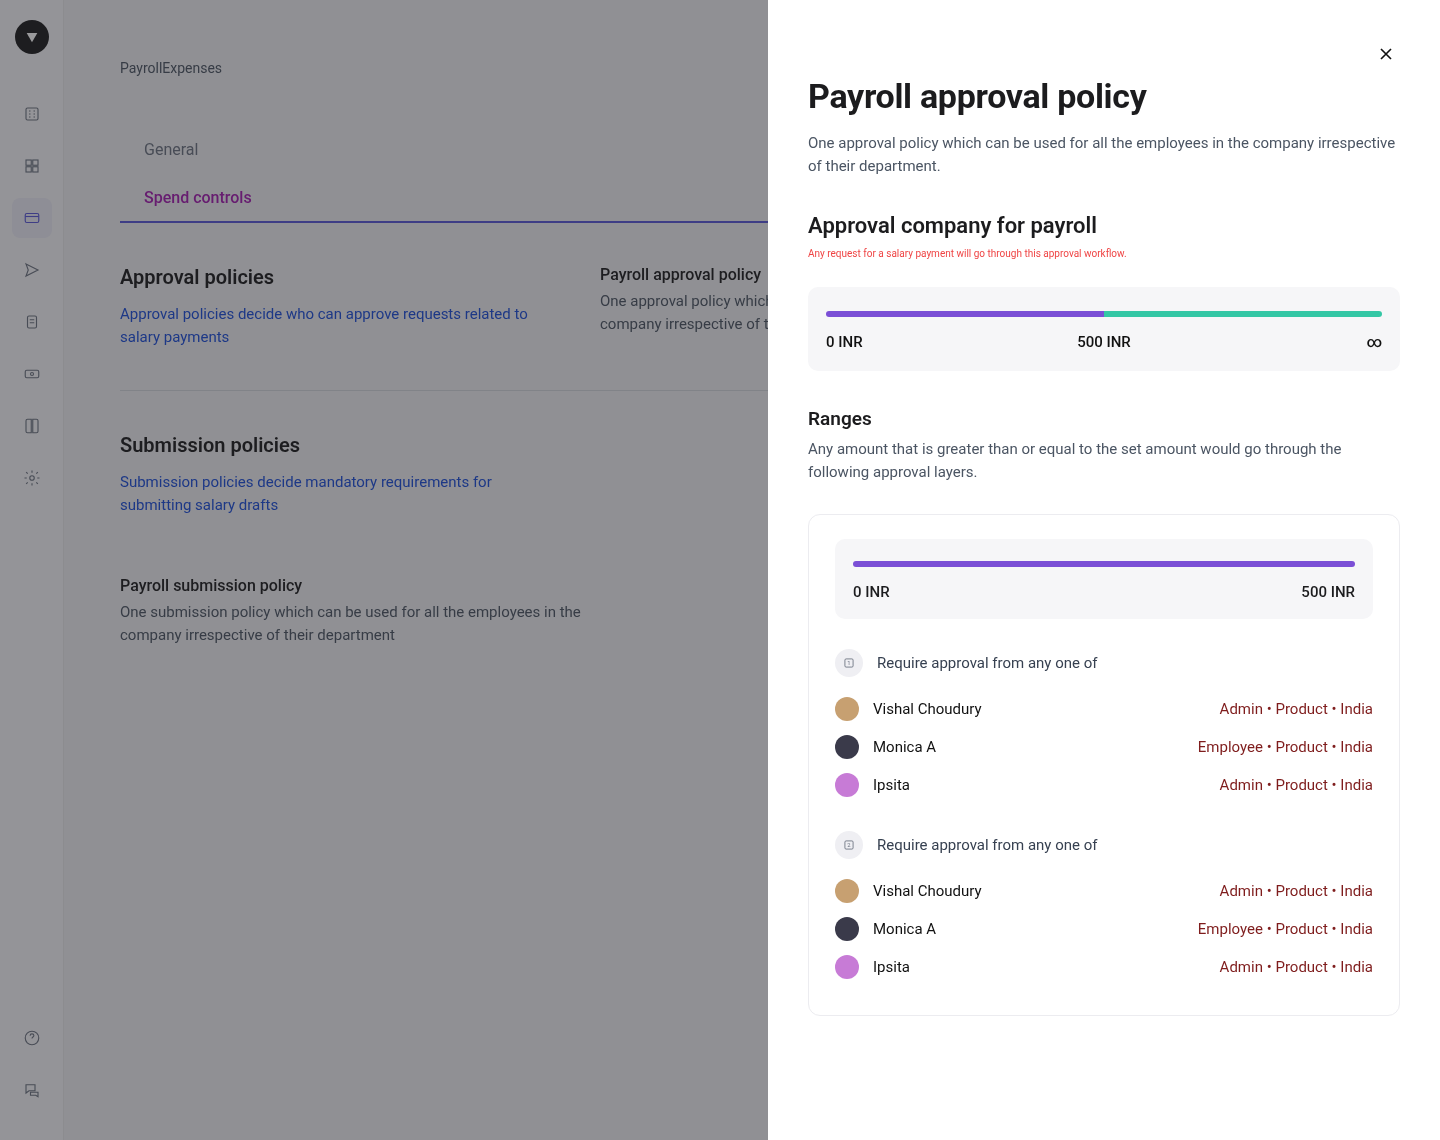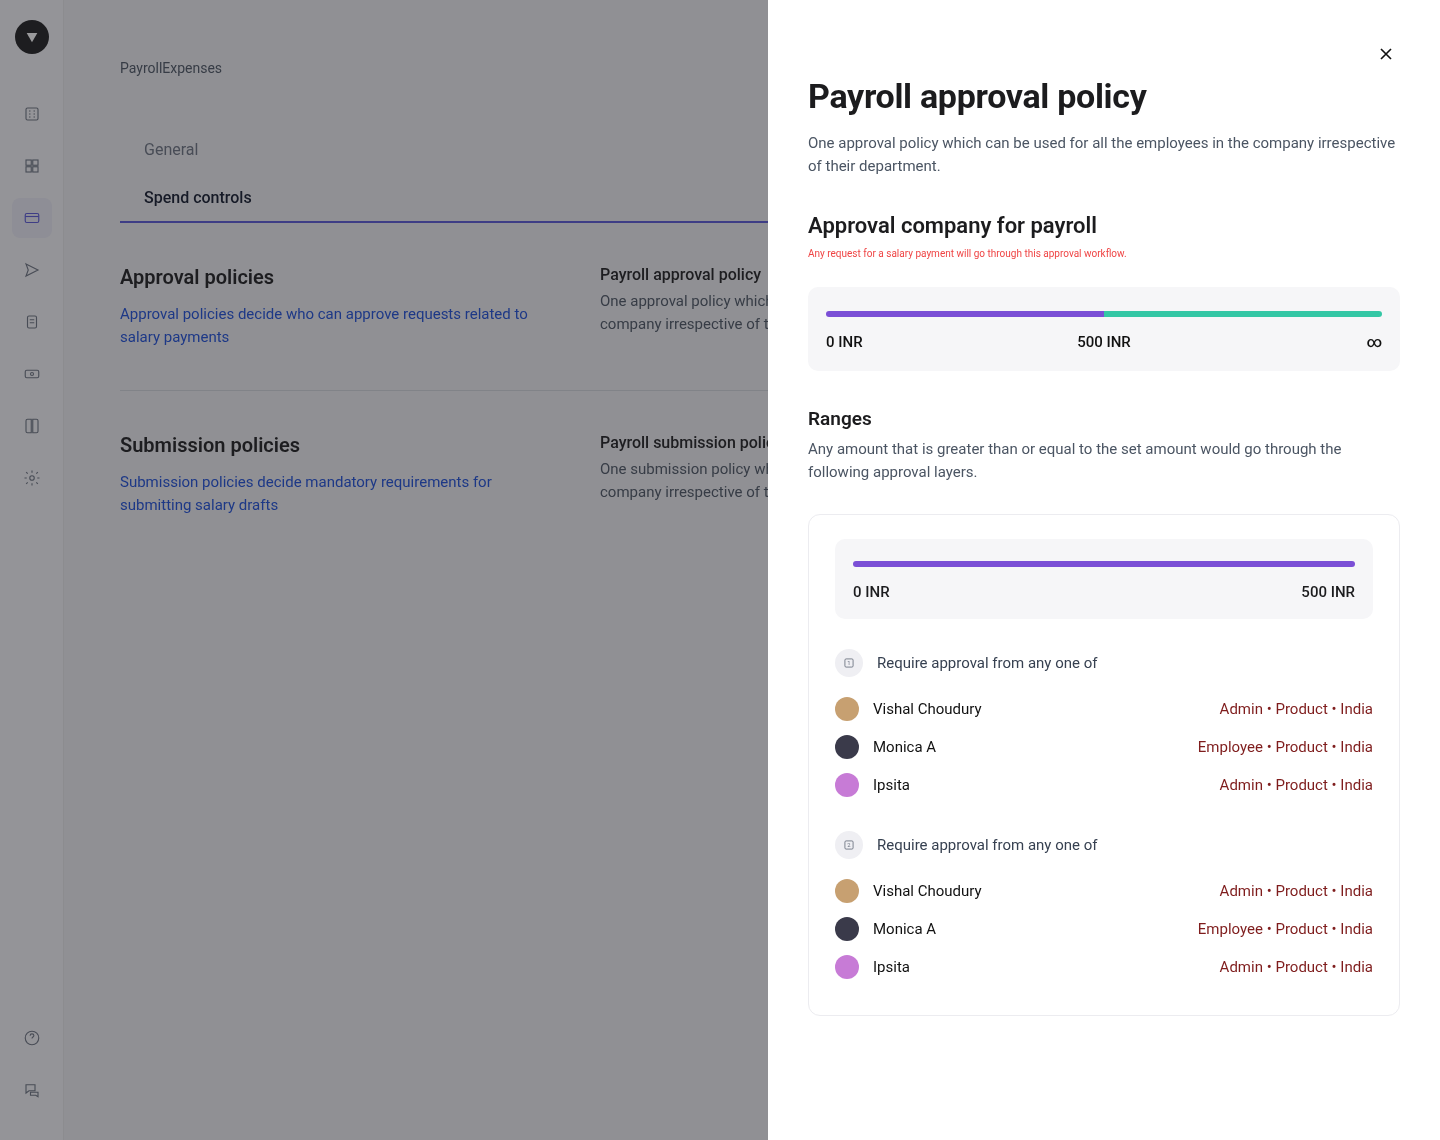--- a/index.html
+++ b/index.html
@@ -51,23 +51,23 @@
     padding:60px 56px 0 56px;
     background:#ededf0;
   }
   .breadcrumb{font-size:14px;color:#4b5563;margin-bottom:12px;}
   .page-title{font-size:32px;font-weight:700;letter-spacing:-0.5px;text-align:right;}
   .tabs{display:flex;border-bottom:1px solid #d1d5db;margin-bottom:42px;flex-direction:column;}
   .tab{
     padding:14px 24px;font-size:16px;color:#6b7280;cursor:pointer;
     border-bottom:2px solid transparent;margin-bottom:-1px;
   }
-  .tab.active{color:#0f172a;font-weight:500;border-bottom-color:#5856d6;}
+  .tab.active{color:#a21caf;font-weight:500;border-bottom-color:#5856d6;}
   .section{display:flex;gap:60px;padding-bottom:42px;}
-  .section + .section{border-top:1px solid #d1d5db;padding-top:42px;}
+  .section + .section{border-top:1px solid #d1d5db;padding-top:42px;flex-direction:column;}
   .section-left{width:420px;}
   .section-title{font-size:20px;font-weight:600;margin-bottom:14px;}
   .section-desc{font-size:15px;color:#1d4ed8;line-height:1.5;}
   .section-right .card-title{font-size:16px;font-weight:500;margin-bottom:6px;}
   .section-right .card-desc{font-size:15px;color:#4b5563;line-height:1.5;max-width:500px;}
   .overlay{
     position:absolute;inset:0;
     background:rgba(30,30,35,0.45);
   }
   .drawer{

